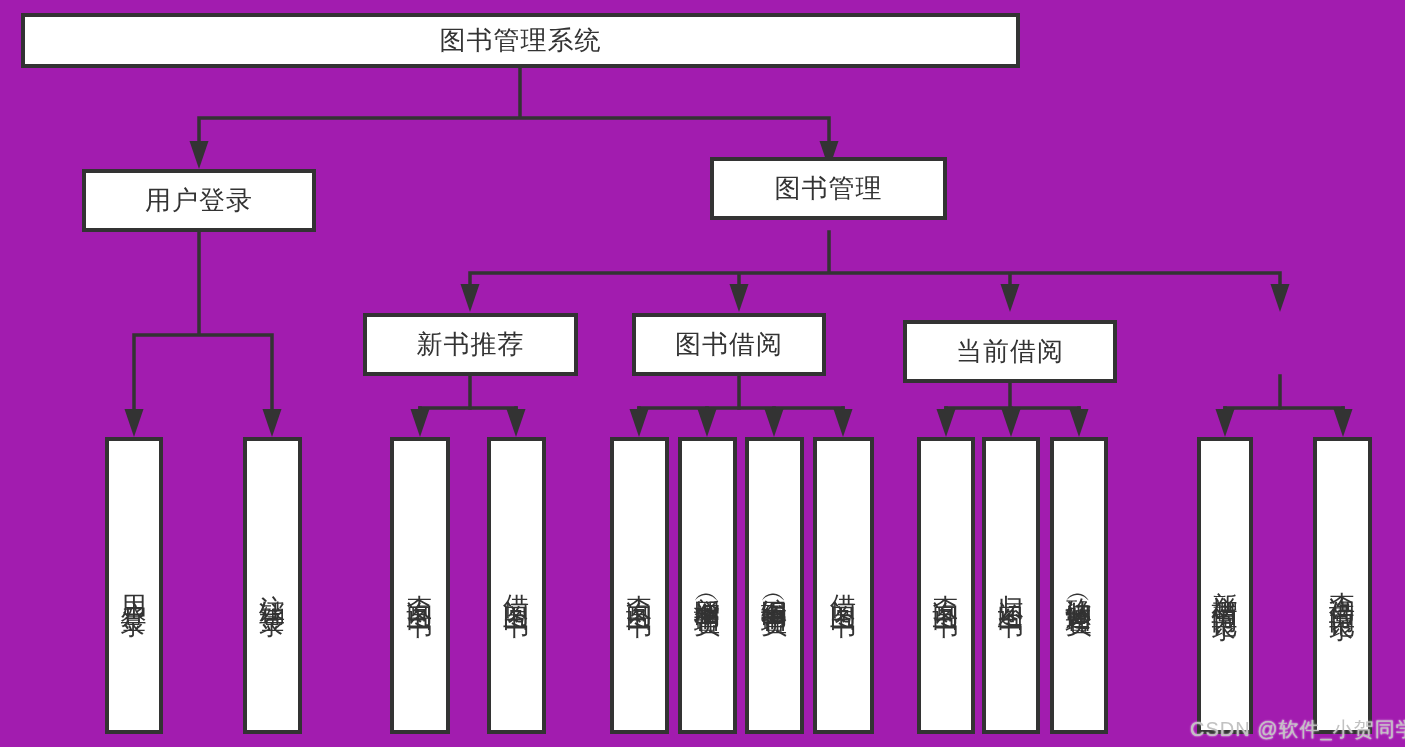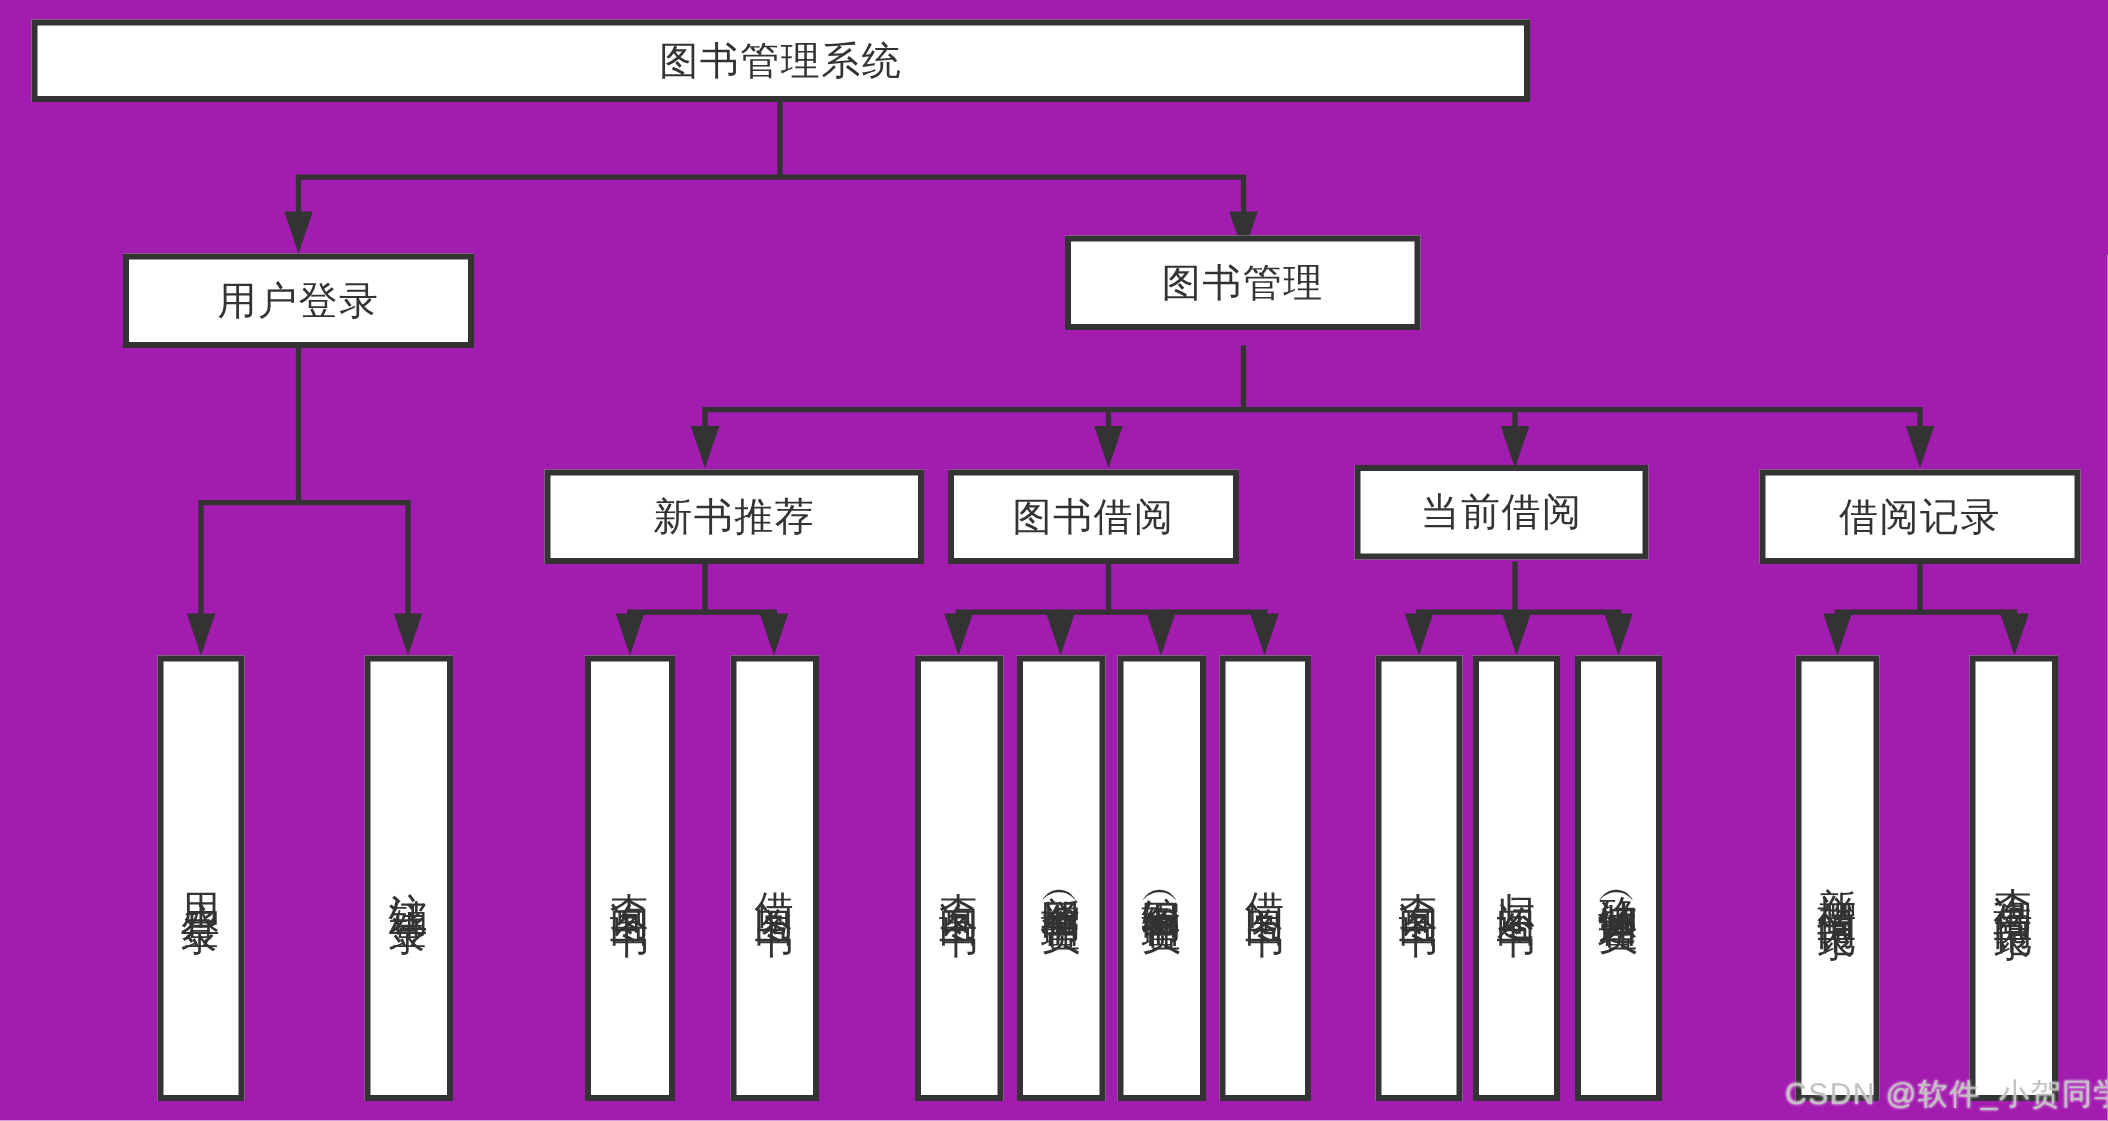--- a/index.html
+++ b/index.html
@@ -97,31 +97,28 @@
     <span class="hlabel">图书管理系统</span>
   </div>
 
   <div class="box" style="left:82px;top:169px;width:234px;height:63px">
     <span class="hlabel">用户登录</span>
   </div>
   <div class="box" style="left:710px;top:157px;width:237px;height:63px">
     <span class="hlabel">图书管理</span>
   </div>
 
-  <div class="box" style="left:363px;top:313px;width:253px;height:63px">
+  <div class="box" style="left:363px;top:313px;width:215px;height:63px">
     <span class="hlabel">新书推荐</span>
   </div>
   <div class="box" style="left:632px;top:313px;width:194px;height:63px">
     <span class="hlabel">图书借阅</span>
   </div>
-  <div class="box" style="left:903px;top:310px;width:196px;height:63px">
+  <div class="box" style="left:903px;top:320px;width:214px;height:63px">
     <span class="hlabel">当前借阅</span>
-  </div>
-  <div class="box" style="left:1173px;top:313px;width:214px;height:63px">
-    <span class="hlabel">借阅记录</span>
   </div>
 
   <div class="box" style="left:105px;top:437px;width:58px;height:297px">
     <span class="vlabel">用户登录</span>
   </div>
   <div class="box" style="left:243px;top:437px;width:59px;height:297px">
     <span class="vlabel">注销登录</span>
   </div>
 
   <div class="box" style="left:390px;top:437px;width:60px;height:297px">

